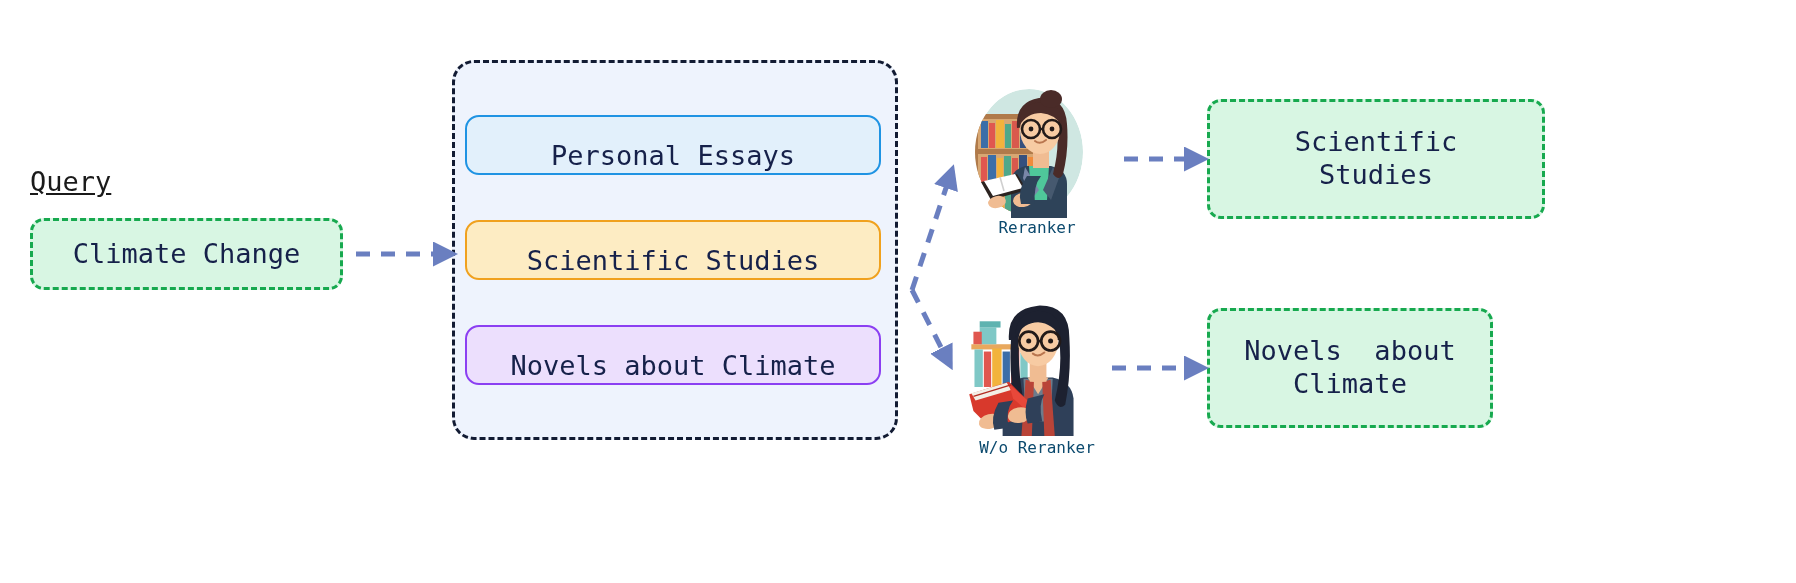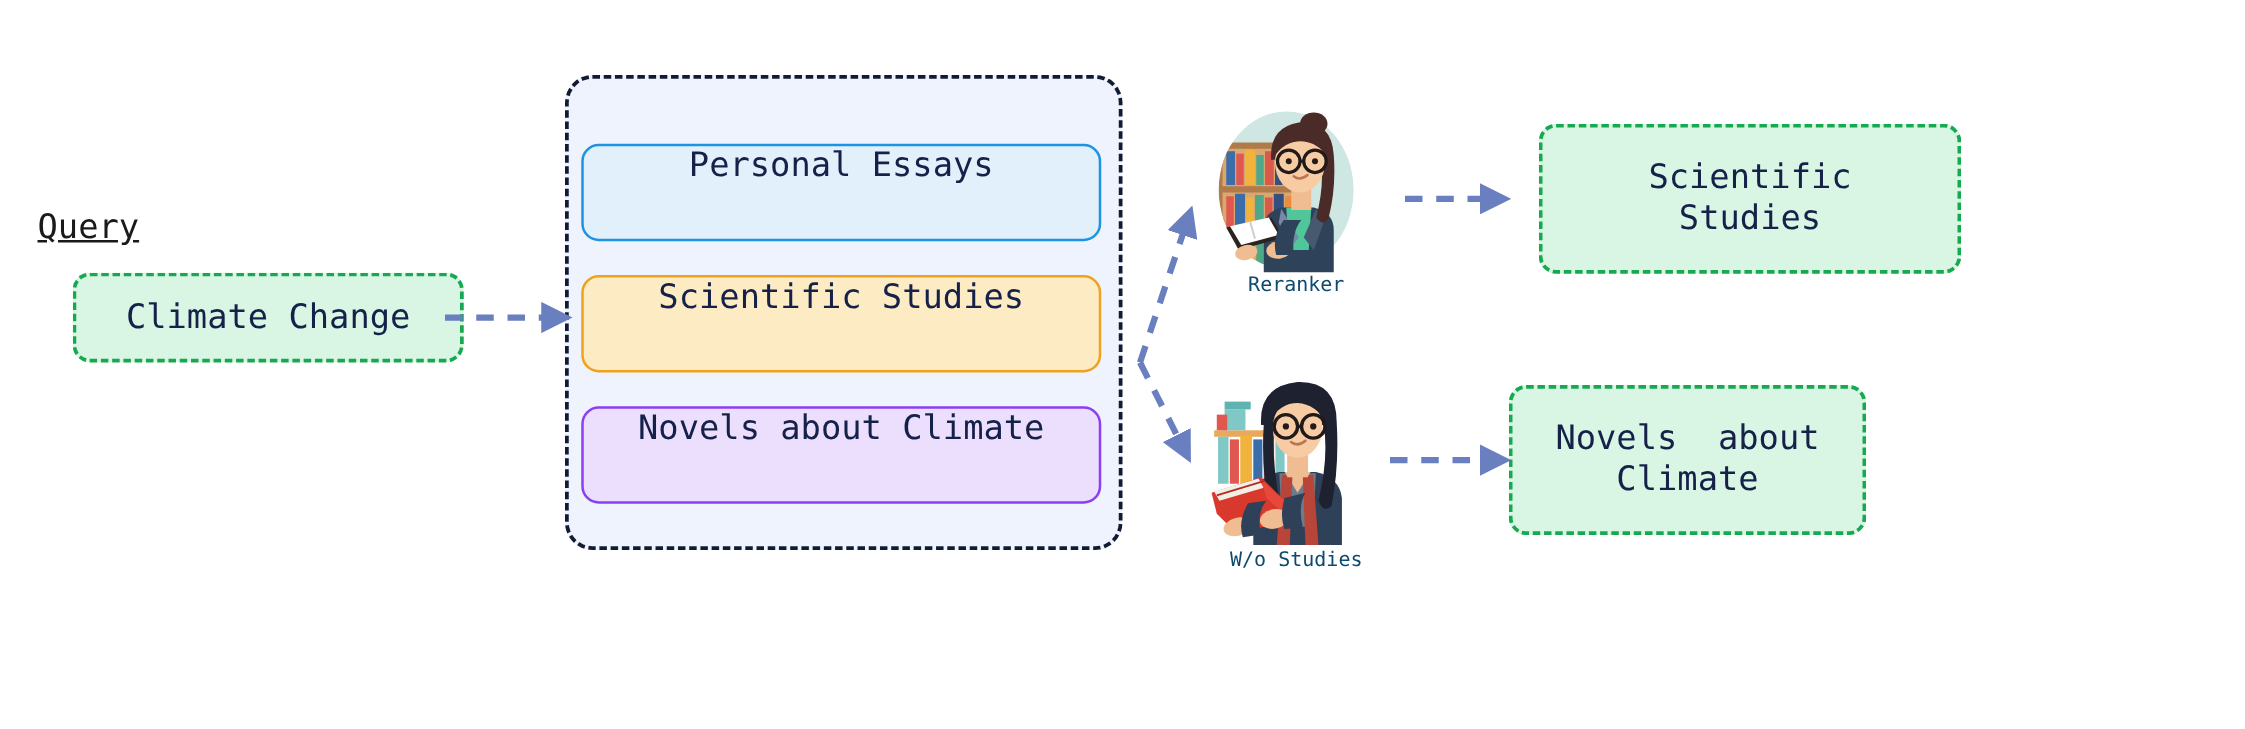--- a/index.html
+++ b/index.html
@@ -49,30 +49,28 @@
     display: flex;
     align-items: center;
     justify-content: center;
   }
 
   #query-box {
     left: 30px;
     top: 218px;
     width: 313px;
     height: 72px;
-    margin-left: 28px;
   }
   #query-box .boxtext { font-size: 27px; }
 
   #out-box-top {
     left: 1207px;
     top: 99px;
     width: 338px;
     height: 120px;
-    margin-left: 24px;
   }
   #out-box-bottom {
     left: 1207px;
     top: 308px;
     width: 286px;
     height: 120px;
   }
   #out-box-top .boxtext,
   #out-box-bottom .boxtext { font-size: 27px; }
 
@@ -88,26 +86,26 @@
     border: 3.5px dashed #121b33;
     border-radius: 22px;
   }
 
   
   .cand-box {
     position: absolute;
     box-sizing: border-box;
     left: 10px;
     width: 416px;
-    height: 78px;
+    height: 60px;
     border-radius: 14px;
     border-width: 2.5px;
     border-style: solid;
     display: flex;
-    align-items: flex-start;
+    align-items: flex-end;
     justify-content: center;
   }
   .cand-box .boxtext { font-size: 27px; }
 
   #cand-essays {
     top: 52px;
     background: #e2f0fb;
     border-color: #1f93e3;
   }
   #cand-studies {
@@ -304,21 +302,21 @@
       <path d="M10 102 L46 91" stroke="#b22c22" stroke-width="1.4" fill="none"></path>
 
       <ellipse cx="26" cy="126" rx="11" ry="7" fill="#f0bc92" transform="rotate(-14 26 126)"></ellipse>
       <ellipse cx="54" cy="120" rx="11" ry="7.5" fill="#f0bc92" transform="rotate(-10 54 120)"></ellipse>
 
       <path d="M34 108 Q26 122 30 134 L44 132 Q40 116 48 106 Z" fill="#2f4059"></path>
       <path d="M62 104 Q58 118 62 128 L76 126 Q72 110 78 100 Z" fill="#2f4059"></path>
     </svg>
   </div>
 
-  <div class="fig-caption" id="caption-wo-reranker">W/o Studies</div>
+  <div class="fig-caption" id="caption-wo-reranker">W/o Reranker</div>
 
   <div id="out-box-top" class="green-box">
     <span class="boxtext">Scientific
 Studies</span>
   </div>
 
   <div id="out-box-bottom" class="green-box">
     <span class="boxtext">Novels  about
 Climate</span>
   </div>

